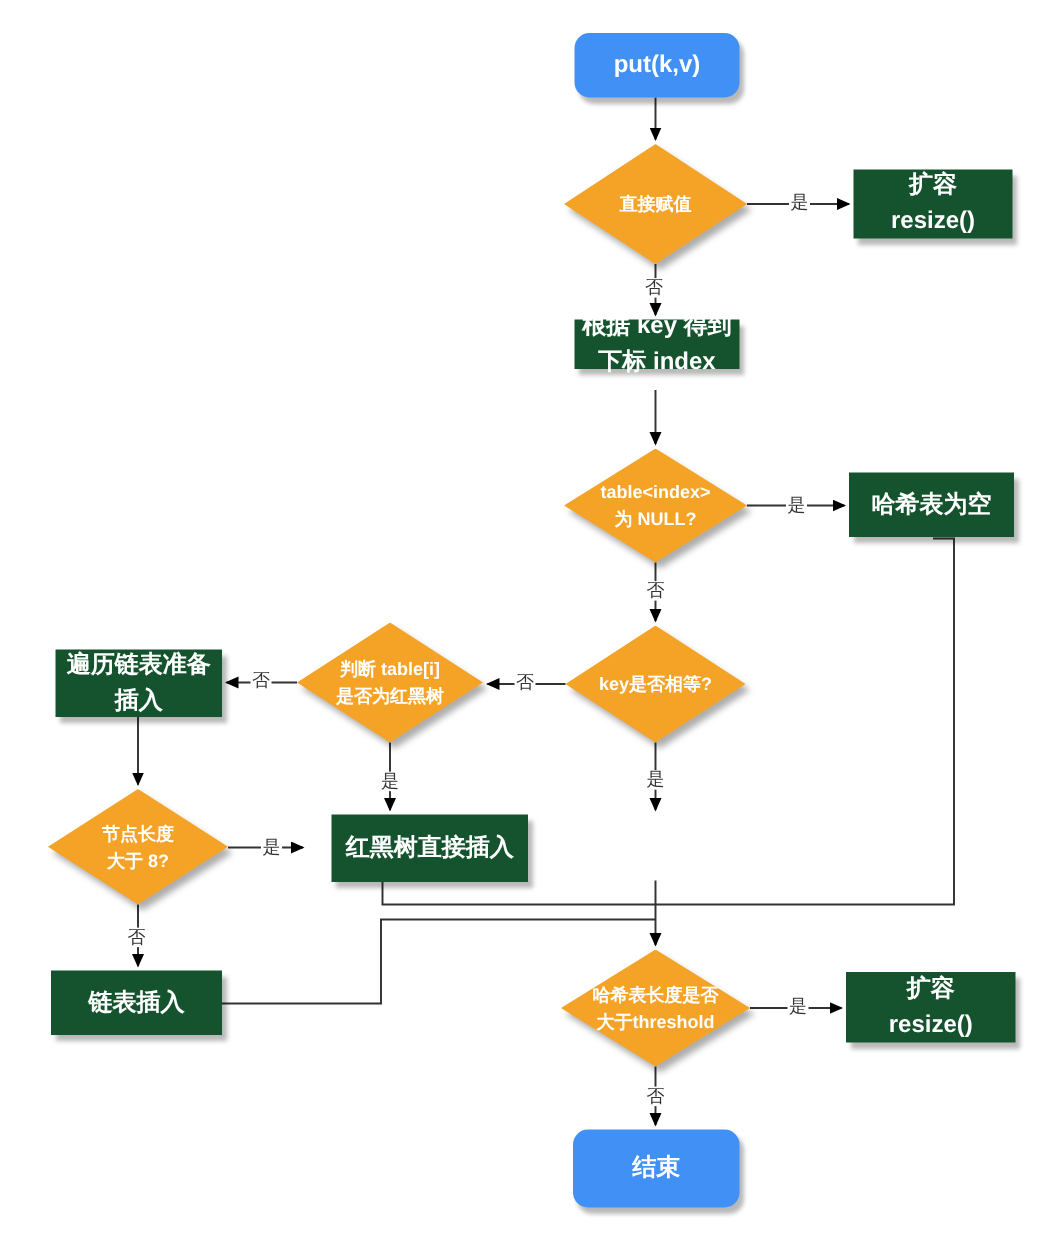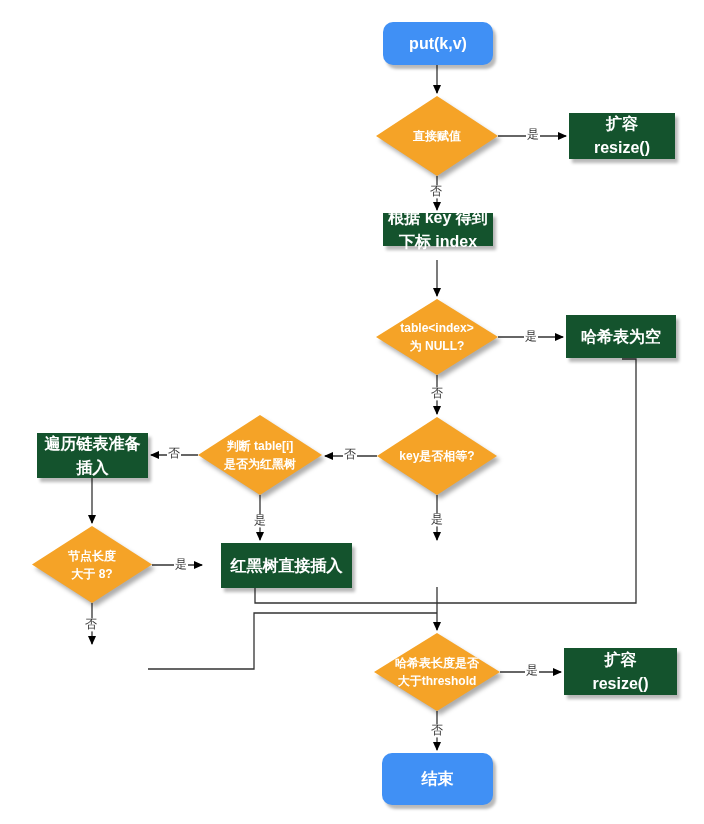--- a/index.html
+++ b/index.html
@@ -115,20 +115,23 @@
       <span class="tline">节点长度</span>
       <span class="tline">大于 8?</span>
     </div>
   </div>
 
   <div class="node proc" style="left:205px;top:543px;width:131px;height:45px;margin-left:16px;">
     <span>红黑树直接插入</span>
   </div>
 
 
+  <div class="node proc" style="left:34px;top:647px;width:114px;height:43px;">
+    <span>链表插入</span>
+  </div>
 
   <div class="dwrap" style="left:374px;top:633px;width:126px;height:78px;">
     <div class="diamond">
       <span class="tline">哈希表长度是否</span>
       <span class="tline">大于threshold</span>
     </div>
   </div>
 
   <div class="node proc" style="left:564px;top:648px;width:113px;height:47px;">
     <span class="tline">扩容</span>

